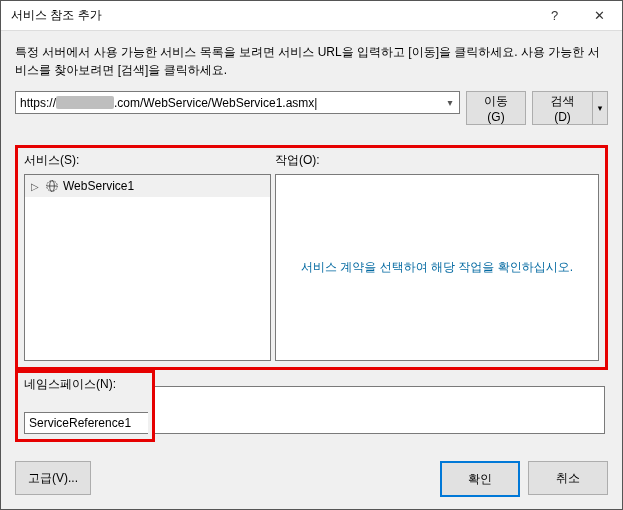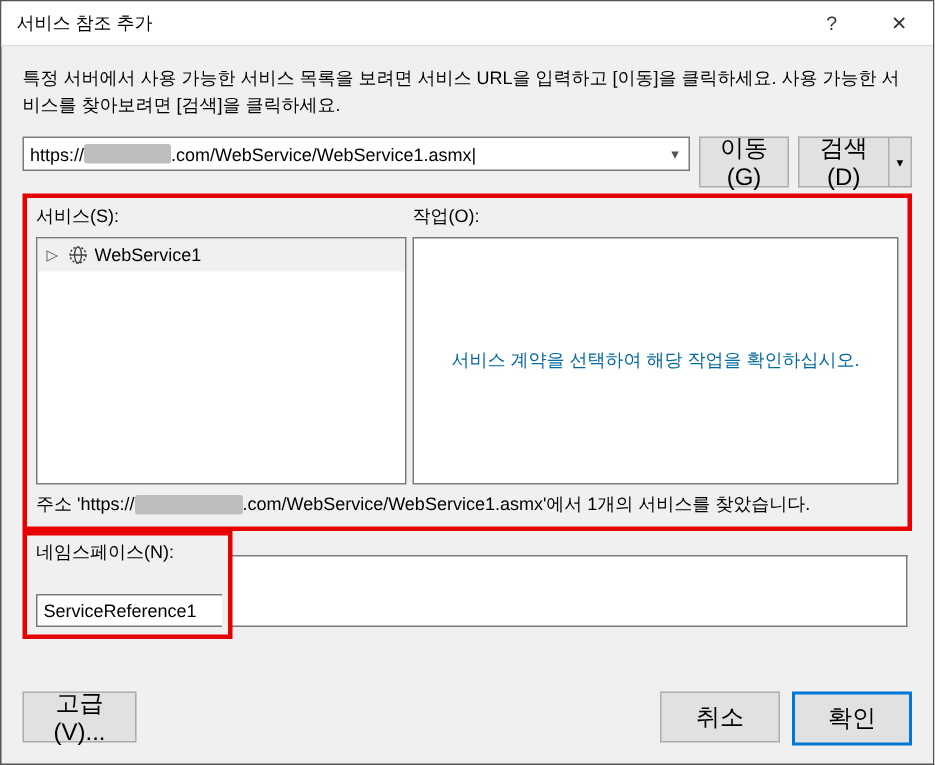--- a/index.html
+++ b/index.html
@@ -49,21 +49,21 @@
     color: #000;
     margin-bottom: 12px;
   }
   .field-label {
     font-size: 12px;
     margin-bottom: 3px;
   }
   .address-row {
     display: flex;
     gap: 6px;
-    margin-bottom: 4px;
+    margin-bottom: 20px;
   }
   .address-input-wrap {
     flex: 1;
     position: relative;
     border: 1px solid #7a7a7a;
     background: #fff;
     height: 23px;
     display: flex;
     align-items: center;
   }
@@ -86,21 +86,21 @@
   .dd-arrow {
     width: 18px;
     text-align: center;
     font-size: 10px;
     color: #555;
   }
   .btn {
     height: 23px;
     background: #e1e1e1;
     border: 1px solid #adadad;
-    font-size: 16px;
+    font-size: 12px;
     padding: 16px 10px;
     display: inline-flex;
     align-items: center;
     justify-content: center;
     font-family: inherit;
   }
   .btn-go { width: 60px; }
   .btn-search-wrap { display: flex; }
   .btn-search { width: 60px; border-right: none; }
   .btn-search-dd {
@@ -261,25 +261,20 @@
                 <line x1="1.7" y1="7" x2="12.3" y2="7" stroke="#444" stroke-width="0.9"></line>
               </svg>
             </span>
             <span>WebService1</span>
           </div>
         </div>
         <div class="panel panel-right">
           <div class="placeholder-text">서비스 계약을 선택하여 해당 작업을 확인하십시오.</div>
         </div>
       </div>
-      <div class="status-row">
-        <span>주소 'https://</span>
-          <span class="redact" style="width:72px"></span>
-          <span>.com/WebService/WebService1.asmx'에서 1개의 서비스를 찾았습니다.</span>
-      </div>
     </div>
 
     <div class="ns-input-outer">
       <div style="display:flex;flex-direction:column;flex:1">
         <div style="display:flex">
           <div class="red-box ns-area">
             <div class="field-label">네임스페이스(N):</div>
             <input class="ns-input" style="width: 124px; border-right: none;" value="ServiceReference1">
           </div>
           <div style="display:flex;flex-direction:column;flex:1;justify-content:flex-end;padding-bottom:8px">
@@ -287,17 +282,17 @@
           </div>
         </div>
       </div>
     </div>
 
   </div>
 
   <div class="footer">
     <button class="btn btn-adv">고급(V)...</button>
     <div class="footer-spacer"></div>
+    <button class="btn btn-ok">확인</button>
     <button class="btn btn-cancel">취소</button>
-    <button class="btn btn-ok">확인</button>
   </div>
 
 </div>
 
 </body></html>

